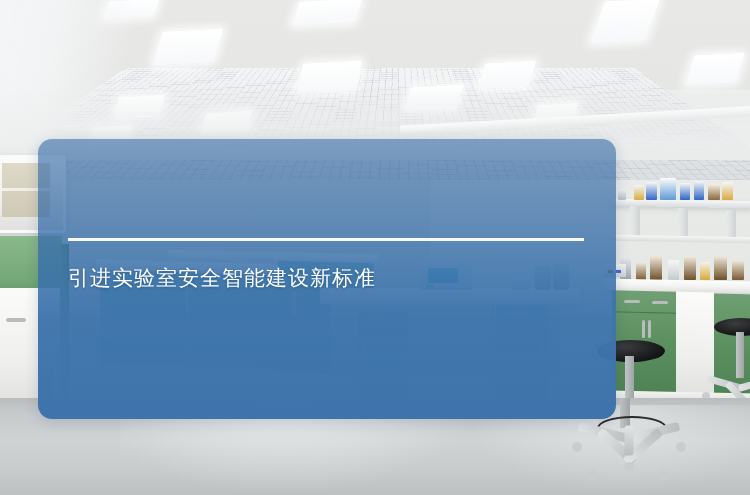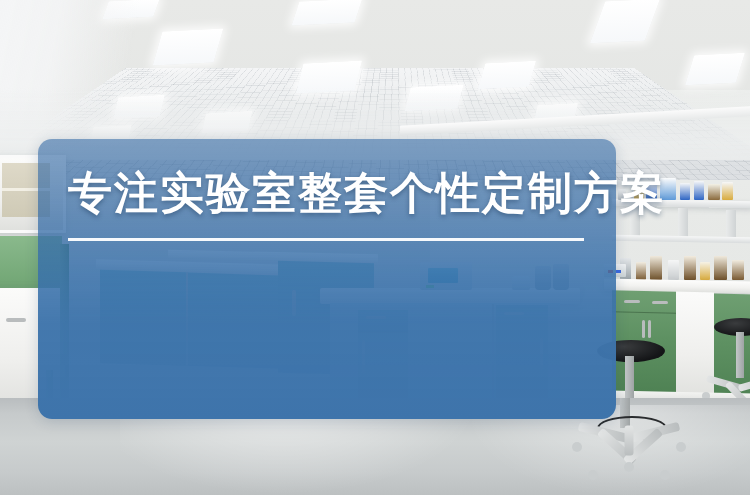--- a/index.html
+++ b/index.html
@@ -340,21 +340,21 @@
     <div class="stool-leg" style="left:620px;top:442px;width:46px;height:9px;transform:rotate(-42deg);"></div>
     <div class="stool-leg" style="left:614px;top:436px;width:30px;height:9px;transform:rotate(90deg);"></div>
     <div class="caster" style="left:572px;top:442px;width:10px;height:10px;"></div>
     <div class="caster" style="left:676px;top:442px;width:10px;height:10px;"></div>
     <div class="caster" style="left:588px;top:470px;width:10px;height:10px;"></div>
     <div class="caster" style="left:660px;top:470px;width:10px;height:10px;"></div>
     <div class="caster" style="left:624px;top:462px;width:10px;height:10px;"></div>
   </div>
 
   <div class="overlay">
-    <div class="headline">专注实验室整套个性定制方案</div>
 
     <div class="rule"></div>
 
     <div class="sublines">
+      <div class="subline">引进实验室安全智能建设新标准</div>
     </div>
   </div>
 
 </div>
 
 </body></html>

